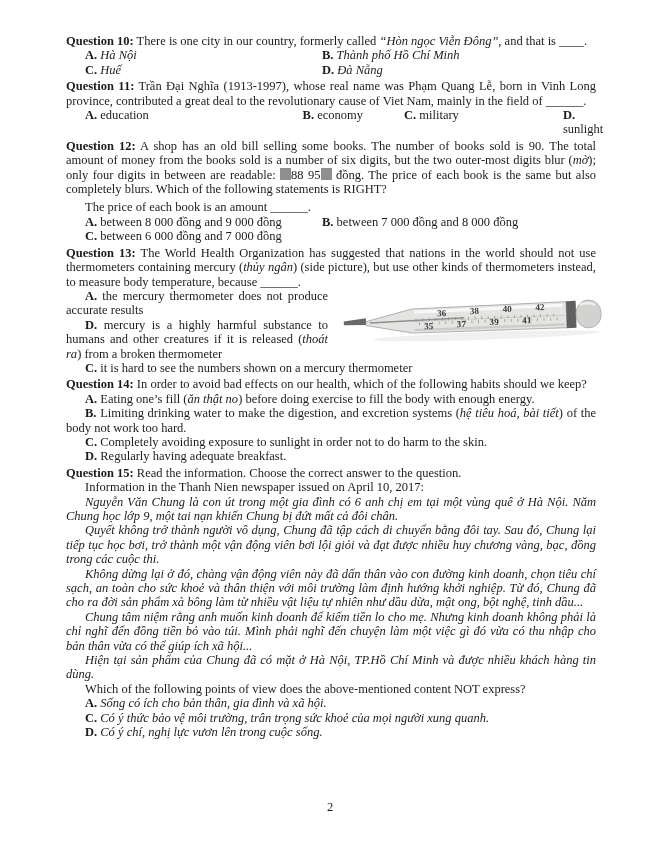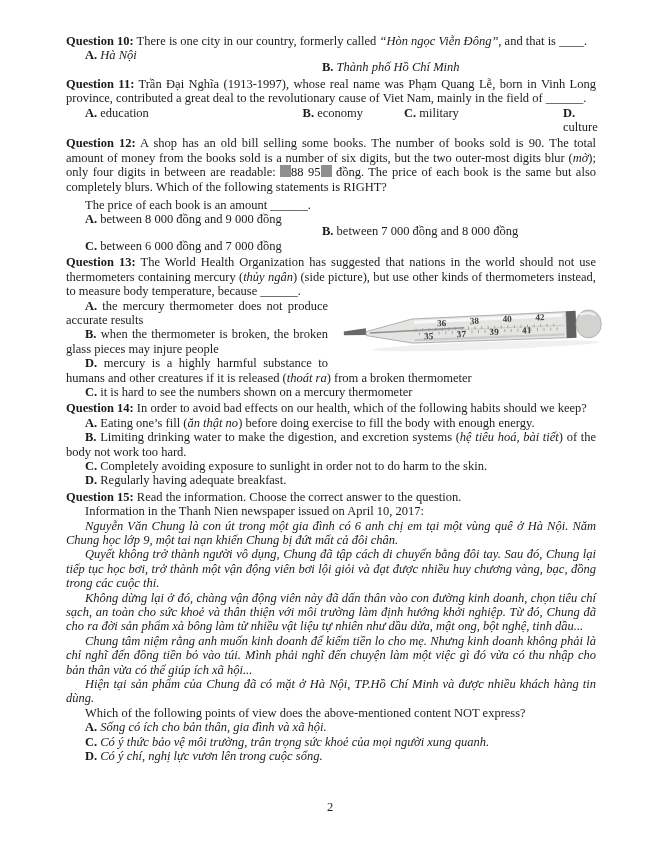--- a/index.html
+++ b/index.html
@@ -11,21 +11,21 @@
   .b{font-weight:bold;}
   .i{font-style:italic;}
   .stem{text-align:justify;}
   .qtop{margin-top:2px;}
   .sub{margin-top:4px;}
   .indent{padding-left:19px;}
   .para{text-indent:19px;text-align:justify;}
   .opt{text-indent:19px;text-align:justify;}
   .row2{display:flex;justify-content:space-between;}
   .row2 .c1{width:256px;padding-left:19px;box-sizing:border-box;flex:none;}
-  .row2 .c2{flex:1;margin-top:12px;}
+  .row2 .c2{flex:1;}
   .row4{display:flex;gap:41px;}
   .row4 .o1{width:139px;padding-left:19px;box-sizing:border-box;flex:none;}
   .row4 .o2{width:117px;flex:none;text-align:right;}
   .row4 .o3{width:118px;flex:none;}
   .row4 .o4{flex:1;}
   .blk{display:inline-block;width:11px;height:12px;background:var(--blur,#8f8f8f);vertical-align:-1px;}
   .thermo-float{float:right;width:272px;height:54px;margin:2px -12px 4px 8px;}
   .q13-options::after{content:"";display:block;clear:both;}
   .footer{position:absolute;left:0;right:0;bottom:40px;text-align:center;font-size:12.5px;}
 </style>
@@ -33,29 +33,33 @@
 <body>
 
 <div class="page">
 
   <section>
     <p class="stem"><span class="b">Question 10:</span><span> There is one city in our country, formerly called </span><span class="i">“Hòn ngọc Viễn Đông”</span><span>, and that is ____.</span></p>
     <div class="row2">
       <span class="c1"><span class="b">A. </span><span class="i">Hà Nội</span></span>
       <span class="c2"><span class="b">B. </span><span class="i">Thành phố Hồ Chí Minh</span></span>
     </div>
+    <div class="row2">
+      <span class="c1"><span class="b">C. </span><span class="i">Huế</span></span>
+      <span class="c2"><span class="b">D. </span><span class="i">Đà Nẵng</span></span>
+    </div>
   </section>
 
   <section>
     <p class="stem qtop"><span class="b">Question 11:</span><span> Trần Đại Nghĩa (1913-1997), whose real name was Phạm Quang Lễ, born in Vinh Long province, contributed a great deal to the revolutionary cause of Viet Nam, mainly in the field of ______.</span></p>
     <div class="row4">
       <span class="o1"><span class="b">A. </span><span>education</span></span>
       <span class="o2"><span class="b">B. </span><span>economy</span></span>
       <span class="o3"><span class="b">C. </span><span>military</span></span>
-      <span class="o4"><span class="b">D. </span><span>culture</span></span>
+      <span class="o4"><span class="b">D. </span><span>sunlight</span></span>
     </div>
   </section>
 
   <section>
     <p class="stem qtop"><span class="b">Question 12:</span><span> A shop has an old bill selling some books. The number of books sold is 90. The total amount of money from the books sold is a number of six digits, but the two outer-most digits blur (</span><span class="i">mờ</span><span>); only four digits in between are readable: </span><span class="blk"></span><span>88 95</span><span class="blk"></span><span> đồng. The price of each book is the same but also completely blurs. Which of the following statements is RIGHT?</span></p>
     <p class="sub indent"><span>The price of each book is an amount ______.</span></p>
     <div class="row2">
       <span class="c1"><span class="b">A. </span><span>between 8 000 đồng and 9 000 đồng</span></span>
       <span class="c2"><span class="b">B. </span><span>between 7 000 đồng and 8 000 đồng</span></span>
     </div>
@@ -133,21 +137,20 @@
               <text x="154" y="36">39</text>
               <text x="188" y="35.5">41</text>
             </g>
             <rect x="234" y="14" width="10" height="28" fill="#606060"></rect>
             <rect x="244" y="13.5" width="26" height="29" rx="13.5" fill="#d2d2d0" stroke="#a6a6a4" stroke-width="0.8"></rect>
             <path d="M248,18 Q258,15 264,19" stroke="#f4f4f2" stroke-width="2.4" fill="none" opacity="0.9"></path>
           </g>
         </svg>
       </div>
       <p class="opt"><span class="b">A. </span><span>the mercury thermometer does not produce accurate results</span></p>
-      <p class="opt"><span class="b">B. </span><span>when the thermometer is broken, the broken glass pieces may injure people</span></p>
       <p class="opt"><span class="b">D. </span><span>mercury is a highly harmful substance to humans and other creatures if it is released (</span><span class="i">thoát ra</span><span>) from a broken thermometer</span></p>
       <p class="opt"><span class="b">C. </span><span>it is hard to see the numbers shown on a mercury thermometer</span></p>
     </div>
   </section>
 
   <section>
     <p class="stem qtop"><span class="b">Question 14:</span><span> In order to avoid bad effects on our health, which of the following habits should we keep?</span></p>
     <p class="opt"><span class="b">A. </span><span>Eating one’s fill (</span><span class="i">ăn thật no</span><span>) before doing exercise to fill the body with enough energy.</span></p>
     <p class="opt"><span class="b">B. </span><span>Limiting drinking water to make the digestion, and excretion systems (</span><span class="i">hệ tiêu hoá, bài tiết</span><span>) of the body not work too hard.</span></p>
     <p class="opt"><span class="b">C. </span><span>Completely avoiding exposure to sunlight in order not to do harm to the skin.</span></p>

